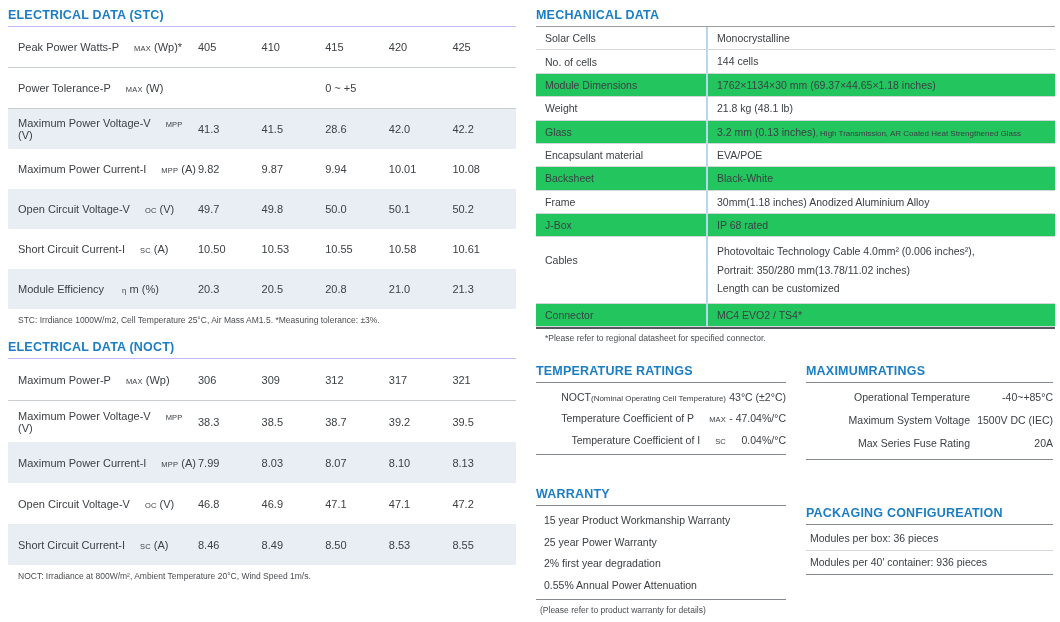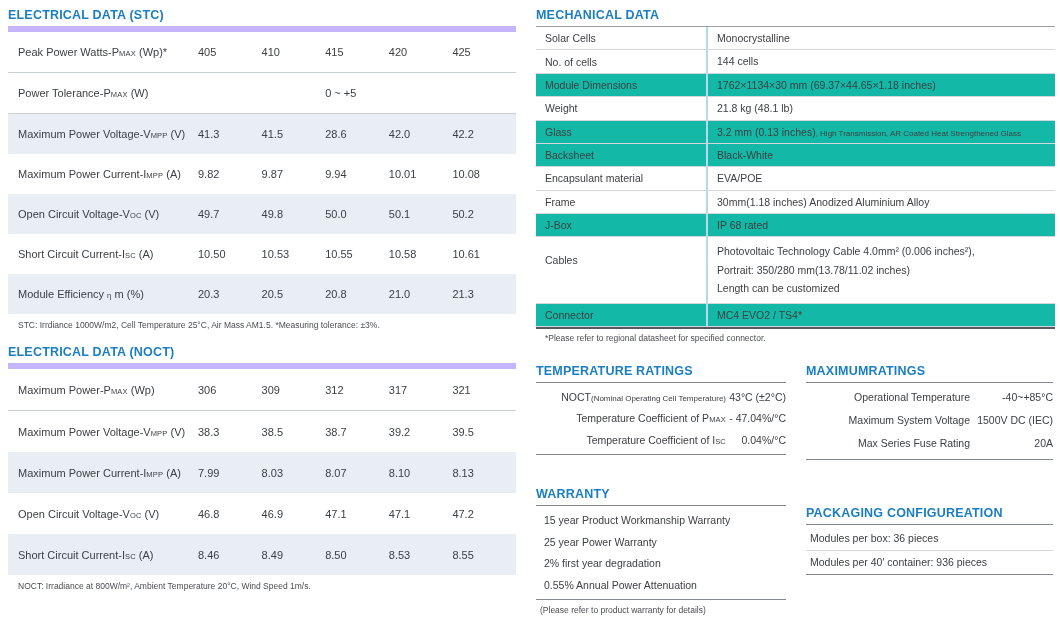--- a/index.html
+++ b/index.html
@@ -9,39 +9,39 @@
     -webkit-font-smoothing:antialiased;
   }
   .page{display:flex;gap:20px;padding:6px 5px 0 8px;box-sizing:border-box;}
   .col-left{width:508px;flex:none;}
   .col-right{width:519px;flex:none;}
 
   .sec-title{
     font-size:12.5px;font-weight:bold;color:#1b7ec3;margin:0;
     letter-spacing:.2px;padding:2px 0 4px 0;
   }
-  .blue-under{border-bottom:6px solid #c4b5fd;}
+  .blue-under{border-bottom:1px solid #c4b5fd;}
   .gray-under{border-bottom:1px solid #84898e;}
 
   
   .erow{display:flex;align-items:center;height:40px;}
   .noct .erow{height:41px;}
   .erow.lined{border-bottom:1px solid #c9ced3;}
   .erow.shaded{background:#e9eef4;}
   .elabel{width:190px;flex:none;padding-left:10px;font-size:11px;box-sizing:border-box;}
   .ecell{flex:1;text-align:left;font-size:11px;}
-  .sub{font-size:7.5px;letter-spacing:.2px;}
+  .sub{font-size:7.5px;letter-spacing:.2px;margin-left:15px;}
   .smalltxt{font-size:8px;}
   .footnote{font-size:8.5px;color:#494d51;padding:6px 0 0 10px;}
 
   .noct-block{margin-top:13px;}
 
   
   .mrow{display:flex;align-items:center;min-height:22px;border-bottom:1px solid #d3d7db;}
-  .mrow.shaded{background:#14b8a6;}
+  .mrow.shaded{background:#22c55e;}
   .mrow.multi{align-items:flex-start;}
   .mrow.multi .mlabel{padding-top:17px;}
   .mrow.multi .mvalue{padding-top:5px;padding-bottom:5px;}
   .mlabel{width:170px;flex:none;padding-left:9px;font-size:10.5px;box-sizing:border-box;}
   .mvalue{flex:1;border-left:2px solid #b5d8ee;padding:2px 0 2px 9px;font-size:10.5px;line-height:1.75;align-self:stretch;display:flex;flex-direction:column;justify-content:center;}
   .mvalue .inner{display:block;}
   #mech-table{border-top:1px solid #9b9fa4;border-bottom:2px solid #55585c;}
 
   
   .two-col{display:flex;gap:20px;margin-top:19px;}
@@ -208,30 +208,30 @@
             <div class="mvalue">
               <span class="inner"><span>21.8 kg (48.1 lb)</span></span>
             </div>
           </div>
           <div class="mrow shaded">
             <div class="mlabel">Glass</div>
             <div class="mvalue">
               <span class="inner"><span>3.2 mm (0.13 inches)</span><span class="smalltxt">, High Transmission, AR Coated Heat Strengthened Glass</span></span>
             </div>
           </div>
+          <div class="mrow">
+            <div class="mlabel">Encapsulant material</div>
+            <div class="mvalue">
+              <span class="inner"><span>EVA/POE</span></span>
+            </div>
+          </div>
           <div class="mrow shaded">
             <div class="mlabel">Backsheet</div>
             <div class="mvalue">
               <span class="inner"><span>Black-White</span></span>
-            </div>
-          </div>
-          <div class="mrow">
-            <div class="mlabel">Encapsulant material</div>
-            <div class="mvalue">
-              <span class="inner"><span>EVA/POE</span></span>
             </div>
           </div>
           <div class="mrow">
             <div class="mlabel">Frame</div>
             <div class="mvalue">
               <span class="inner"><span>30mm(1.18 inches)  Anodized  Aluminium Alloy</span></span>
             </div>
           </div>
           <div class="mrow shaded">
             <div class="mlabel">J-Box</div>

